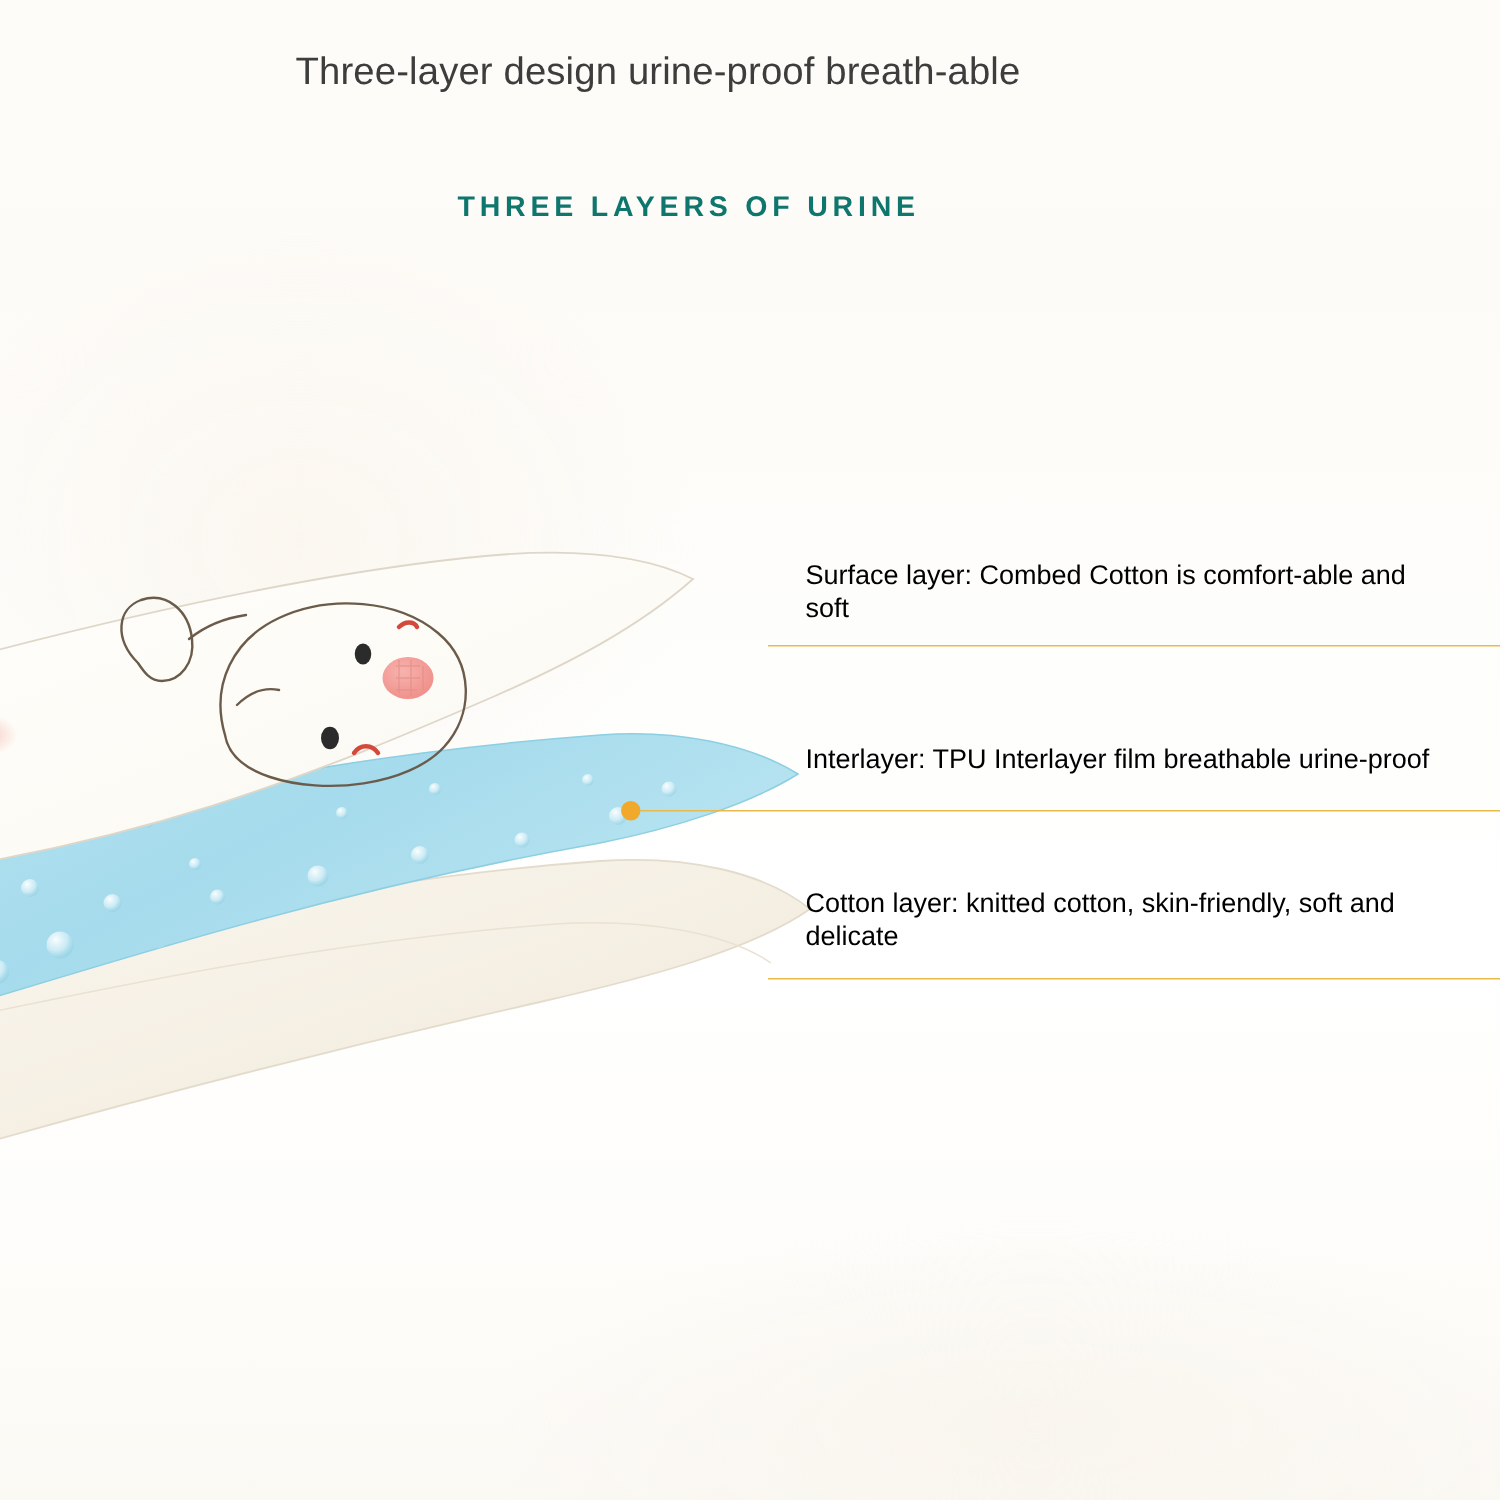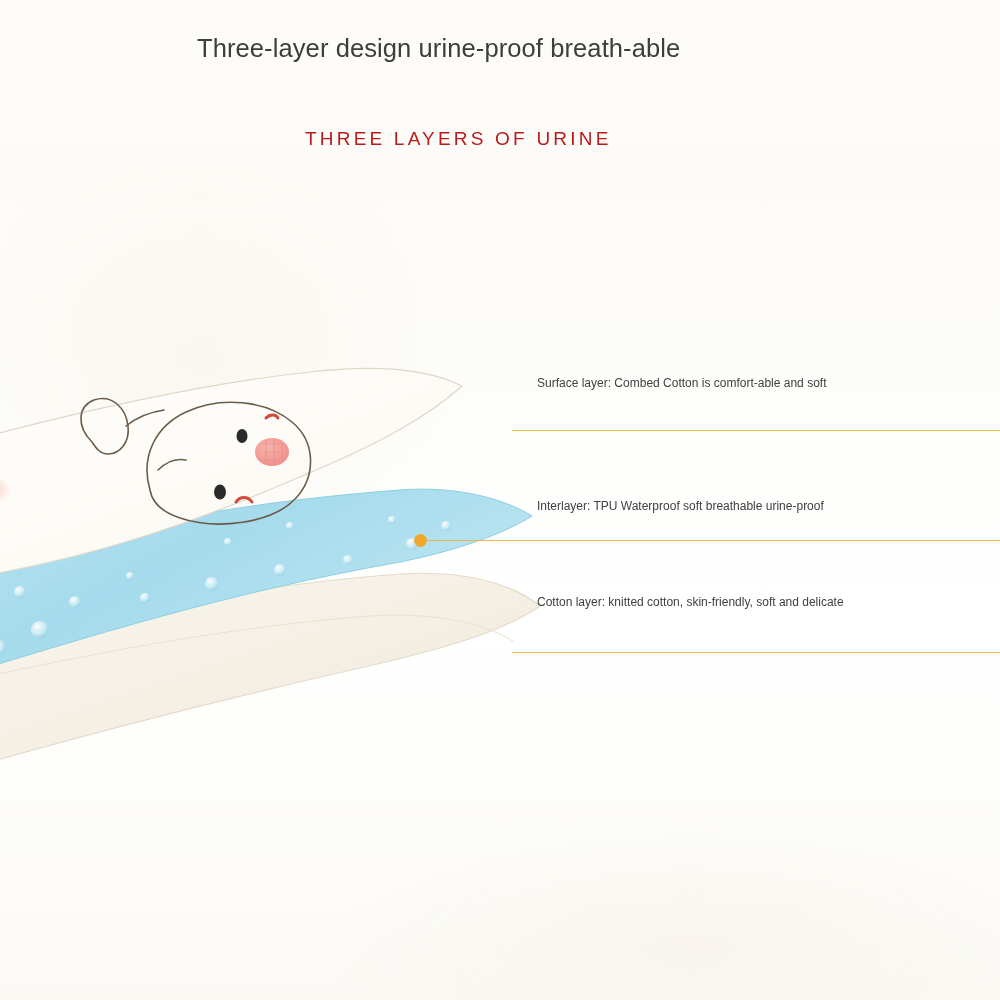--- a/index.html
+++ b/index.html
@@ -48,41 +48,41 @@
     color: #3d3d3d;
     letter-spacing: 0.1px;
   }
   .subtitle {
     position: absolute;
     left: 305px;
     top: 128px;
     width: 420px;
     font-size: 19px;
     letter-spacing: 3.2px;
-    color: #b91c1c;
-    font-weight: 400;
+    color: #0f766e;
+    font-weight: 700;
   }
 
   
   .illus {
     position: absolute;
     left: -20px;
     top: 330px;
     width: 600px;
     height: 470px;
   }
   .illus svg { display: block; }
 
   
   .callout { position: absolute; }
   .callout .text {
     position: absolute;
-    font-size: 12px;
+    font-size: 18px;
     line-height: 22px;
-    color: #404040;
+    color: #000000;
     white-space: pre-line;
   }
   .rule {
     position: absolute;
     height: 0;
     border-top: 1.4px solid #e8b councillors;
   }
   .rule {
     border-top: 1.4px solid #e9b94b;
   }
@@ -221,21 +221,21 @@
       </g>
     </svg>
   </div>
 
   <div class="callout" id="callout-surface">
     <div class="text">Surface layer: Combed Cotton is comfort-able and soft</div>
     <div class="rule"></div>
   </div>
 
   <div class="callout" id="callout-interlayer">
-    <div class="text">Interlayer: TPU Waterproof soft breathable urine-proof</div>
+    <div class="text">Interlayer: TPU Interlayer film breathable urine-proof</div>
     <div class="rule"></div>
     <div class="dot"></div>
   </div>
 
   <div class="callout" id="callout-inner">
     <div class="text">Cotton layer: knitted cotton, skin-friendly, soft and delicate</div>
     <div class="rule"></div>
   </div>
 </div>
 

